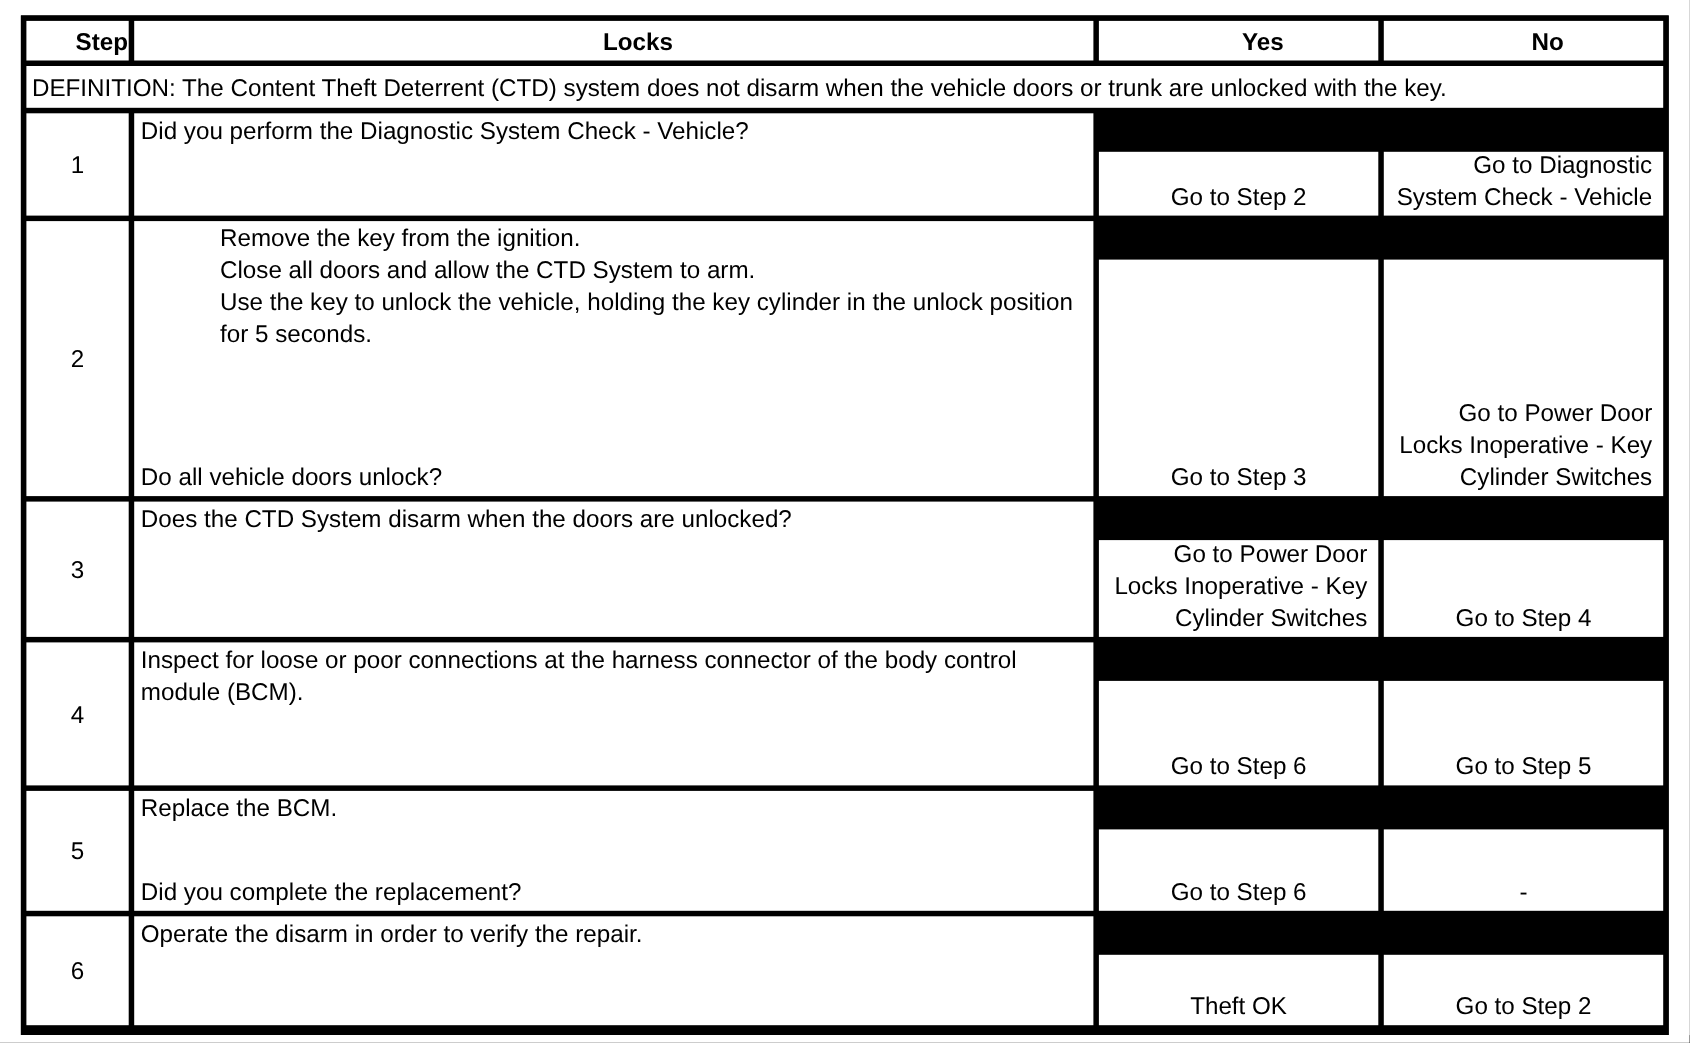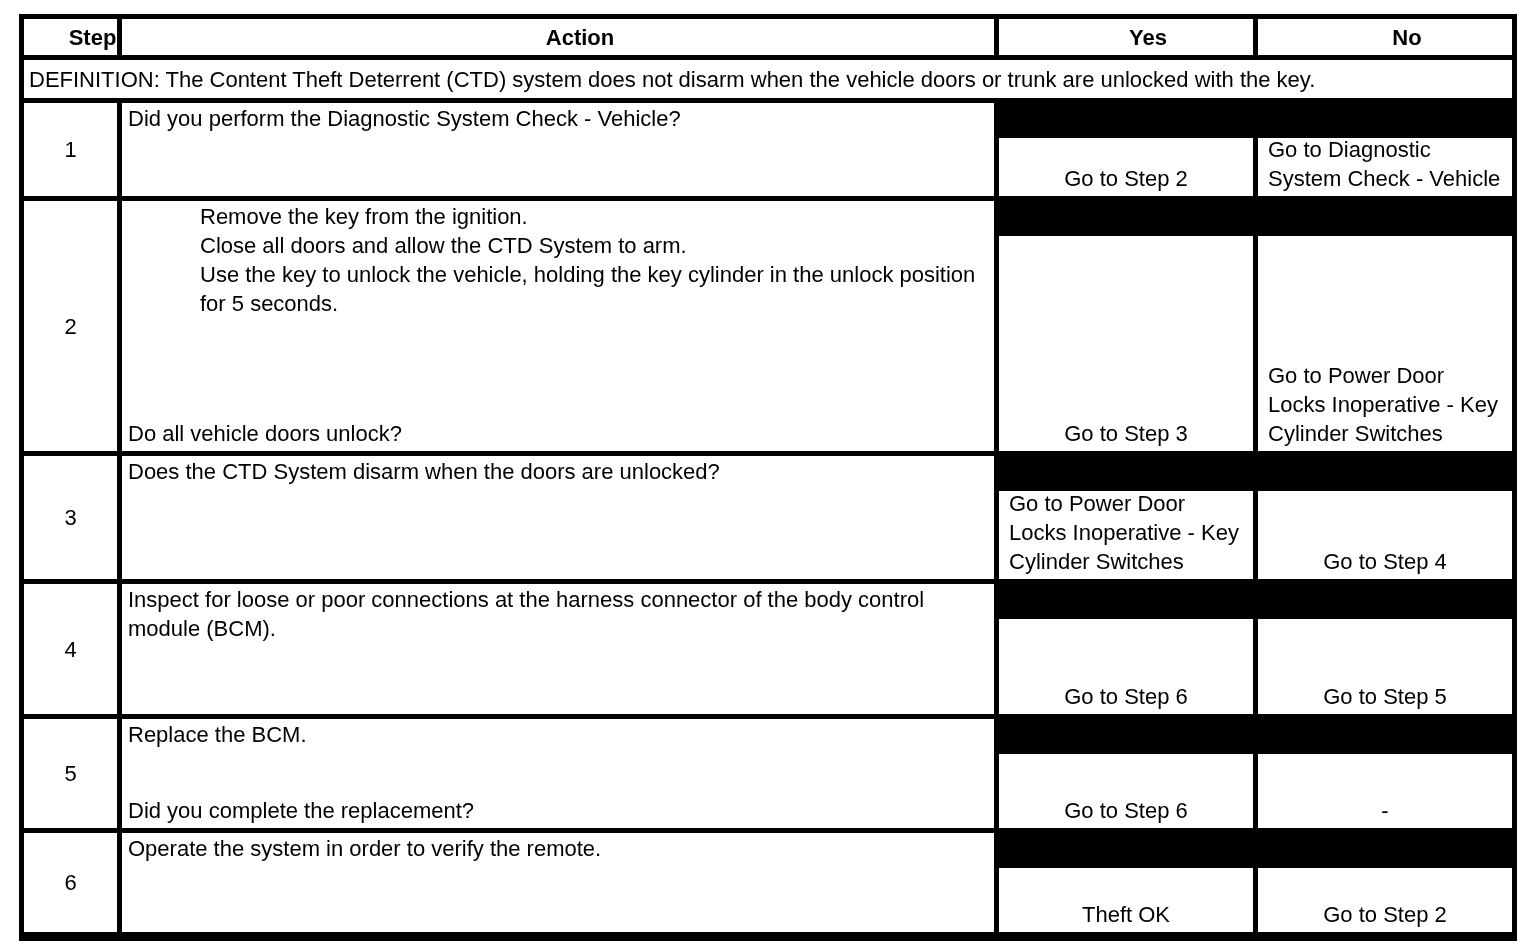--- a/index.html
+++ b/index.html
@@ -54,33 +54,33 @@
     padding: 1px 8px 3px 6px;
   }
   .action-list {
     margin-left: 72px;
   }
   .yn-cell {
     display: flex;
     flex-direction: column;
     justify-content: flex-end;
     align-items: center;
-    text-align: left;
+    text-align: right;
     padding: 2px 10px 3px 10px;
     margin-top: 35px;
   }
 </style>
 </head>
 <body>
 
 <div class="page">
   <div class="diag-table">
 
     <div class="cell h-cell">Step</div>
-    <div class="cell h-cell">Action</div>
+    <div class="cell h-cell">Locks</div>
     <div class="cell h-cell">Yes</div>
     <div class="cell h-cell">No</div>
 
     <div class="cell def-cell">DEFINITION: The Content Theft Deterrent (CTD) system does not disarm when the vehicle doors or trunk are unlocked with the key.</div>
 
     <div class="cell step-cell">1</div>
     <div class="cell action-cell">
       <div>Did you perform the Diagnostic System Check - Vehicle?</div>
     </div>
     <div class="cell yn-cell">Go to Step 2</div>
@@ -115,19 +115,19 @@
     <div class="cell step-cell">5</div>
     <div class="cell action-cell">
       <div>Replace the BCM.</div>
       <div>Did you complete the replacement?</div>
     </div>
     <div class="cell yn-cell">Go to Step 6</div>
     <div class="cell yn-cell">-</div>
 
     <div class="cell step-cell">6</div>
     <div class="cell action-cell">
-      <div>Operate the system in order to verify the remote.</div>
+      <div>Operate the disarm in order to verify the repair.</div>
     </div>
     <div class="cell yn-cell">Theft OK</div>
     <div class="cell yn-cell">Go to Step 2</div>
 
   </div>
 </div>
 
 </body></html>

